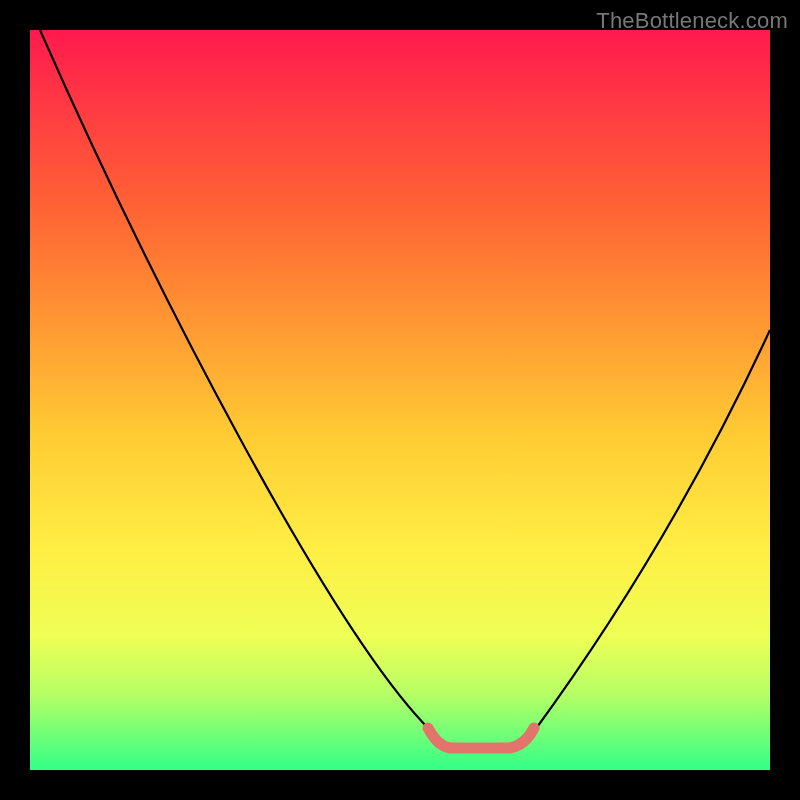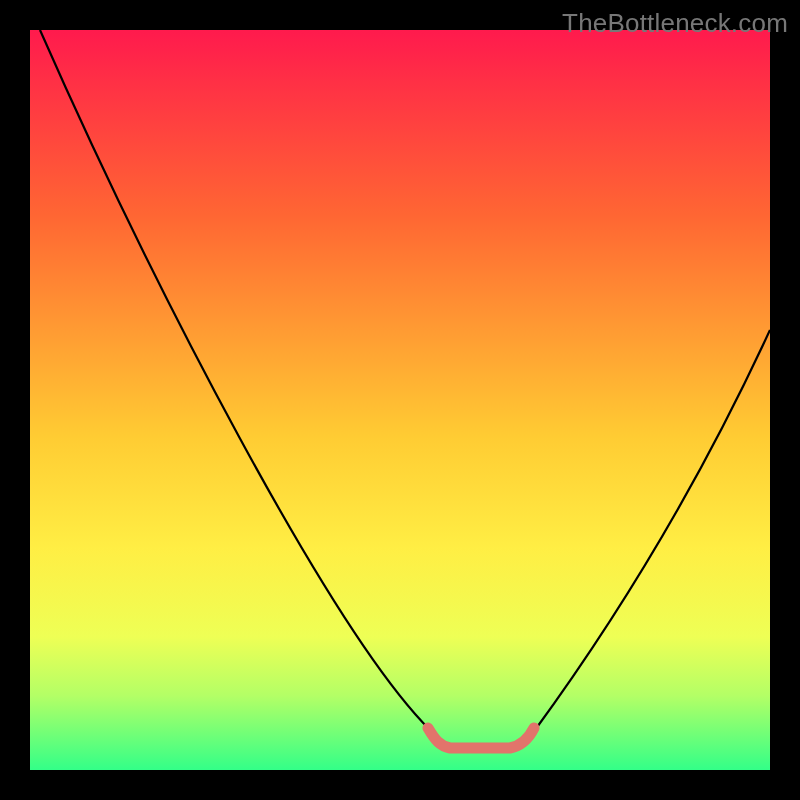--- a/index.html
+++ b/index.html
@@ -21,21 +21,21 @@
       #eeff55 82%,
       #b3ff66 90%,
       #33ff88 100%);
   }
   .watermark {
     position: absolute;
     top: 8px;
     right: 12px;
     color: #777;
     font-family: Arial, Helvetica, sans-serif;
-    font-size: 26px;
+    font-size: 22px;
     font-weight: 500;
     letter-spacing: 0.2px;
   }
   svg.curve {
     position: absolute;
     left: 0; top: 0;
     width: 100%; height: 100%;
   }
 </style>
 </head>

